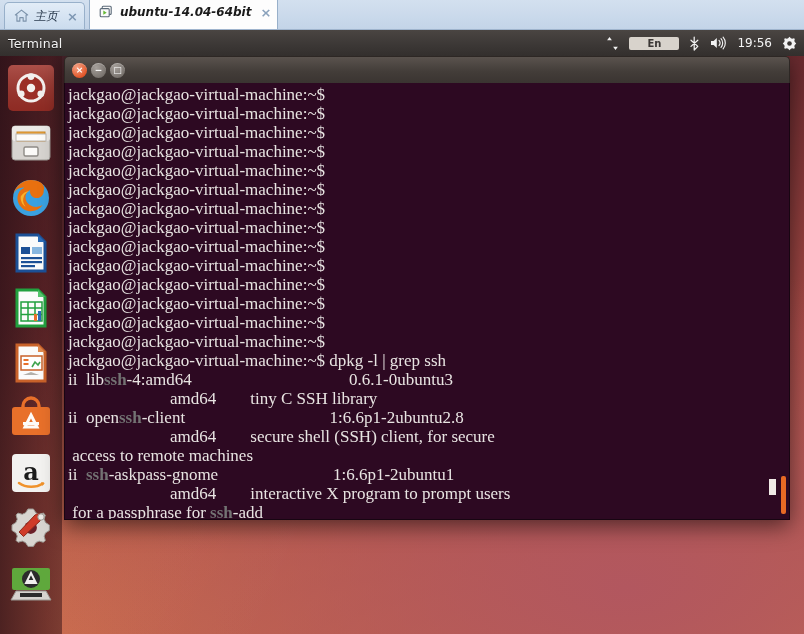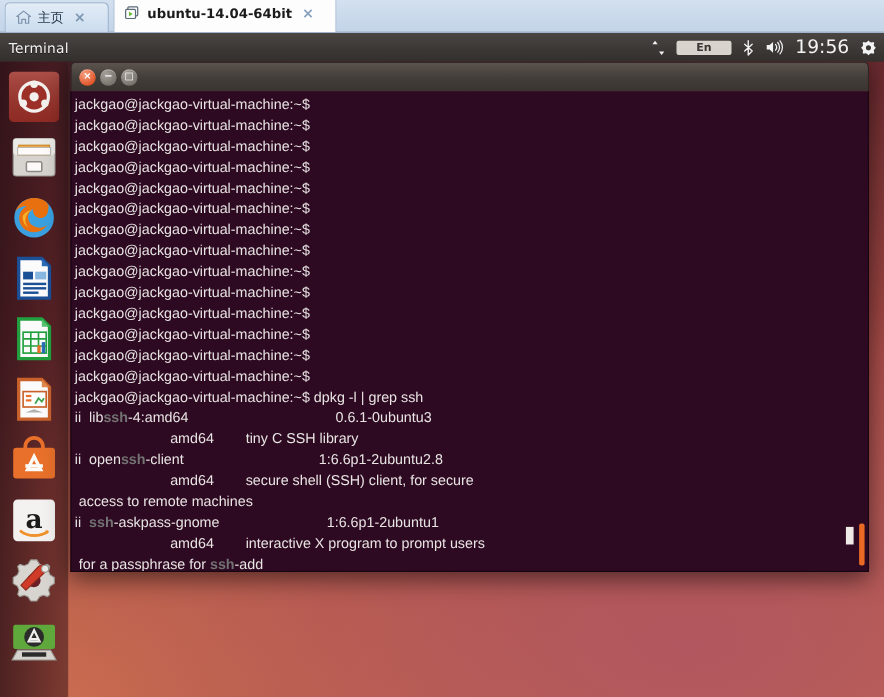--- a/index.html
+++ b/index.html
@@ -12,25 +12,26 @@
 
   
   #vmware-tabbar{
     position:absolute; left:0; top:0; width:804px; height:30px;
     background:linear-gradient(#d3e0ef,#c3d4e8);
     border-bottom:1px solid #9fb4cd;
     display:flex; align-items:flex-end;
   }
   .vtab{
     height:27px; display:flex; align-items:center; gap:5px;
-    padding:0 20px 0 9px; margin-left:4px;
+    padding:0 6px 0 9px; margin-left:4px;
     border:1px solid #98b0ca; border-bottom:none;
     border-radius:5px 5px 0 0;
     font-size:12px; color:#1b1b1b;
     position:relative;
+    font-style:italic;
   }
   .vtab.inactive{
     background:linear-gradient(#e2ecf7,#cbdcee);
     color:#2a3a4d;
   }
   .vtab.active{
     background:#fdfdfd;
     height:35px;
     font-weight:bold;
     z-index:3;
@@ -58,21 +59,21 @@
   }
   #panel-indicators{
     margin-left:auto; display:flex; align-items:center; gap:10px;
     padding-right:7px;
   }
   .ind{ display:flex; align-items:center; }
   #ind-kbd{
     background:#d8d3cc; color:#3b3735; font-size:10px; font-weight:bold;
     border-radius:2px; padding:1px 18px; line-height:1.1;
   }
-  #ind-clock{ font-size:17px; color:#f4f4f4; }
+  #ind-clock{ font-size:12px; color:#f4f4f4; }
 
   
   #desktop{
     position:absolute; left:0; top:56px; width:804px; height:578px;
     background:
       radial-gradient(ellipse 120% 90% at 78% 92%, #b2575f 0%, rgba(178,87,95,0) 62%),
       radial-gradient(ellipse 100% 80% at 8% 100%, #c96a4b 0%, rgba(201,106,75,0) 70%),
       linear-gradient(165deg,#3c1a22 0%,#6d2c30 30%,#a74b46 62%,#c2684d 100%);
     overflow:hidden;
   }
@@ -131,22 +132,22 @@
     text-shadow:0 1px 1px rgba(0,0,0,.7);
     white-space:nowrap;
   }
   #terminal-body{
     height:437px; background:#2d0922;
     border:1px solid #180512; border-top:none;
     position:relative; overflow:hidden;
     padding:2px 0 0 3px;
   }
   #terminal-text{
-    font-family:Liberation Sans, sans-serif;
-    font-size:13px; line-height:19px;
+    font-family:Liberation Serif, serif;
+    font-size:17px; line-height:19px;
     color:#e8e4e2; white-space:pre;
     letter-spacing:0px;
   }
   #terminal-text .hl{ color:#737373; font-weight:bold; }
   #term-scrollbar{
     position:absolute; right:2px; top:0; width:8px; height:437px;
   }
   #term-thumb{
     position:absolute; right:1px; bottom:6px; width:5px; height:38px;
     background:#e86a24; border-radius:2px;

